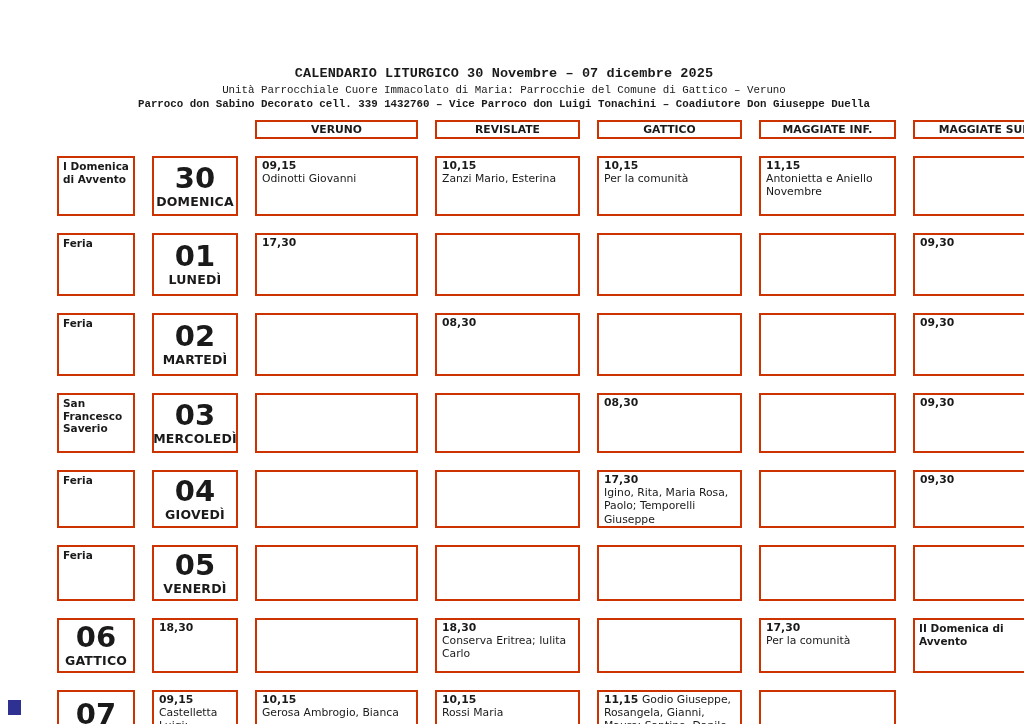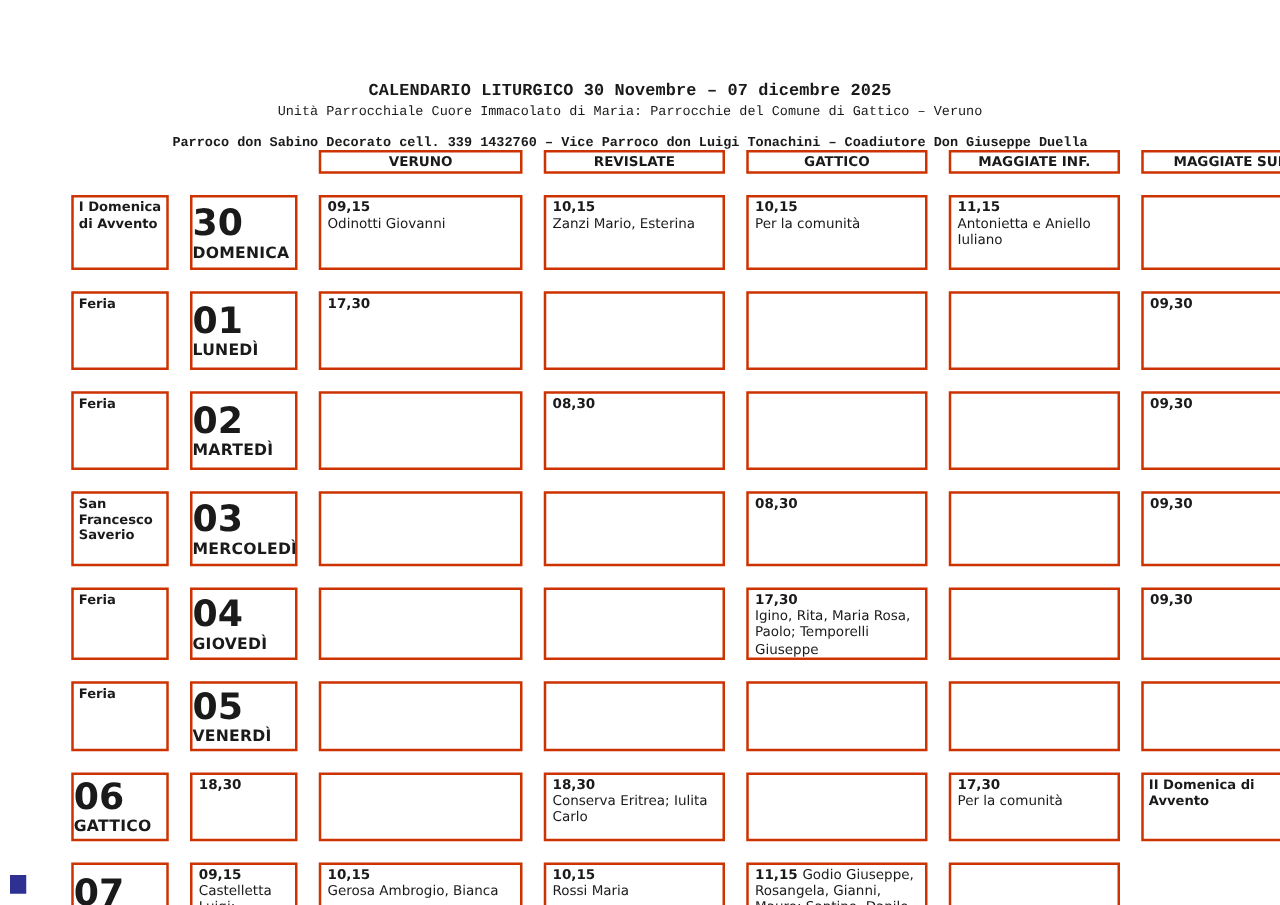--- a/index.html
+++ b/index.html
@@ -9,34 +9,34 @@
     font-family:"DejaVu Sans", sans-serif;
     color:#1a1a1a;
     position:relative;
     overflow:hidden;
   }
   :root { --bc:#cc3300; }
 
   .titleblock { position:absolute; top:66px; left:0; width:1008px; text-align:center;font-family:Liberation Mono, monospace; }
   .t1 { font-size:13.5px; font-weight:bold; letter-spacing:0.1px; }
   .t2 { font-size:10.8px; margin-top:3px; }
-  .t3 { font-size:10.8px; font-weight:bold; margin-top:13px; }
+  .t3 { font-size:10.8px; font-weight:bold; margin-top:2px; }
 
   .grid {
     position:absolute; left:57px; top:120px;
     display:grid;
     grid-template-columns:78px 86px 163px 145px 145px 137px 145px;
     grid-template-rows:19px 60px 63px 63px 60px 58px 56px 55px 65px;
     gap:17px;
   }
   .bcell { border:2px solid var(--bc); background:#fff; box-sizing:border-box; overflow:hidden; }
   .spacer { grid-column:1 / span 2; background:transparent; }
   .colhead { display:flex; align-items:center; justify-content:center; font-weight:bold; font-size:10.8px; }
   .feast { font-weight:bold; font-size:10.5px; padding:2px 3px 0 4px; line-height:1.2; }
-  .day { display:flex; flex-direction:column; justify-content:center; }
+  .day { display:flex; flex-direction:column; align-items:center; justify-content:center; }
   .day .num { font-size:29px; font-weight:bold; line-height:1; }
   .day .wd { font-size:12.5px; font-weight:bold; margin-top:1px; letter-spacing:0.2px; }
   .mass { font-size:10.8px; padding:1px 4px 4px 5px; line-height:1.22; }
   .mass .time { font-weight:bold; }
   .mass .names.serif { font-family:"Liberation Serif", serif; font-size:12px; line-height:1.15; }
   .marker { position:absolute; left:8px; top:700px; width:13px; height:15px; background:#2e3192; }
 </style>
 </head>
 <body>
 
@@ -65,21 +65,21 @@
     <div class="bcell mass">
       <div class="time">10,15</div>
       <div class="names">Zanzi Mario, Esterina</div>
     </div>
     <div class="bcell mass">
       <div class="time">10,15</div>
       <div class="names">Per la comunità</div>
     </div>
     <div class="bcell mass">
       <div class="time">11,15</div>
-      <div class="names">Antonietta e Aniello Iuliano</div>
+      <div class="names">Antonietta e Aniello Novembre</div>
     </div>
     <div class="bcell mass"></div>
     <div class="bcell feast">Feria</div>
     <div class="bcell day">
       <div class="num">01</div>
       <div class="wd">LUNEDÌ</div>
     </div>
     <div class="bcell mass">
       <div class="time">17,30</div>
     </div>

